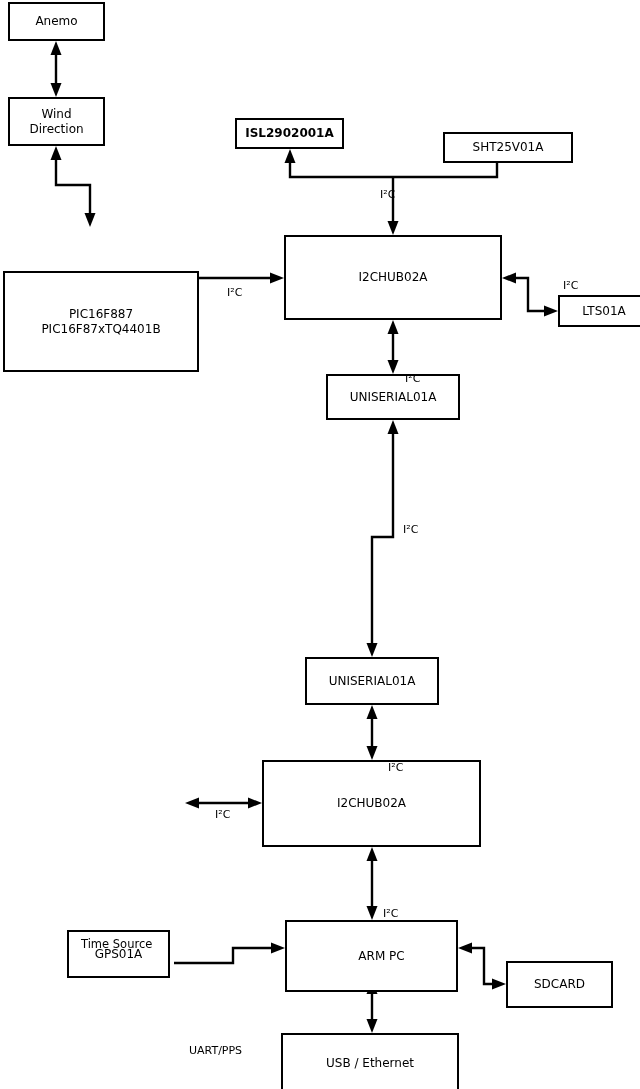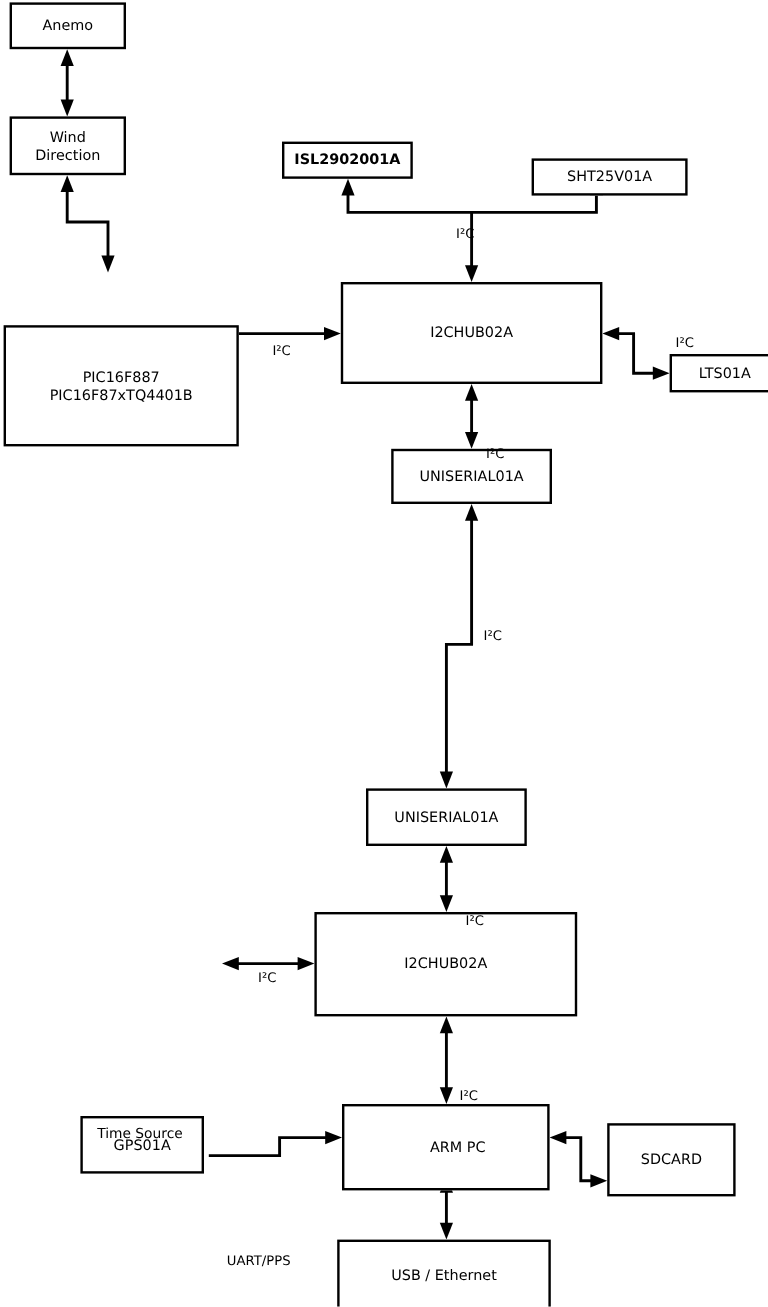--- a/index.html
+++ b/index.html
@@ -156,21 +156,21 @@
 PIC16F87xTQ4401B</div>
   <div class="node" style="left: 235px; top: 118px; width: 109px; height: 31px; font-weight: bold;">ISL2902001A</div>
   <div class="node" style="left: 443px; top: 132px; width: 130px; height: 31px;">SHT25V01A</div>
   <div class="node" style="left: 284px; top: 235px; width: 218px; height: 85px;">I2CHUB02A</div>
   <div class="node" style="left: 558px; top: 295px; width: 92px; height: 32px;">LTS01A</div>
   <div class="node" style="left: 326px; top: 374px; width: 134px; height: 46px;">UNISERIAL01A</div>
   <div class="node" style="left: 305px; top: 657px; width: 134px; height: 48px;">UNISERIAL01A</div>
   <div class="node" style="left: 262px; top: 760px; width: 219px; height: 87px;">I2CHUB02A</div>
   <div class="node" style="left: 67px; top: 930px; width: 103px; height: 48px;">GPS01A</div>
   <div class="node" style="left: 285px; top: 920px; width: 173px; height: 72px; padding-left: 20px;">ARM PC</div>
-  <div class="node" style="left: 506px; top: 936px; width: 107px; height: 61px;">SDCARD</div>
+  <div class="node" style="left: 506px; top: 961px; width: 107px; height: 47px;">SDCARD</div>
   <div class="node" style="left: 281px; top: 1033px; width: 178px; height: 60px;">USB / Ethernet</div>
 
   <div class="edge-label" style="left: 380px; top: 152px;">I²C</div>
   <div class="edge-label" style="left: 227px; top: 250px;">I²C</div>
   <div class="edge-label" style="left: 563px; top: 243px;">I²C</div>
   <div class="edge-label" style="left: 405px; top: 336px;">I²C</div>
   <div class="edge-label" style="left: 403px; top: 487px;">I²C</div>
   <div class="edge-label" style="left: 388px; top: 725px;">I²C</div>
   <div class="edge-label" style="left: 215px; top: 772px;">I²C</div>
   <div class="edge-label" style="left: 383px; top: 871px;">I²C</div>

